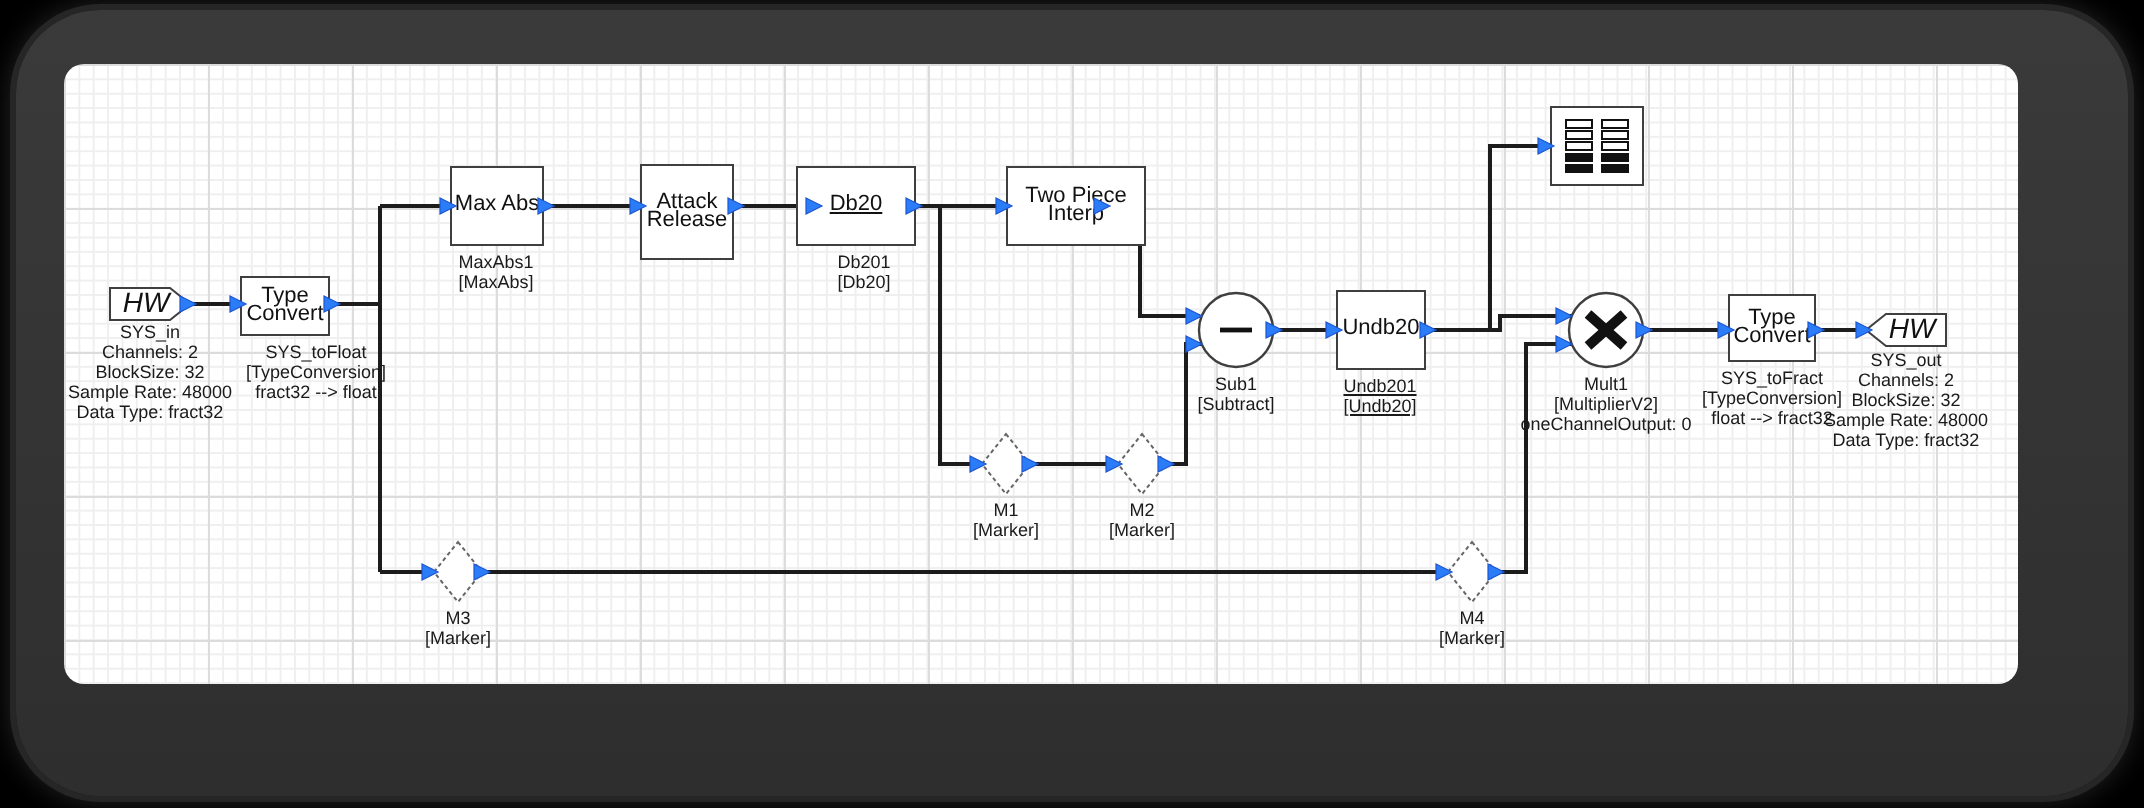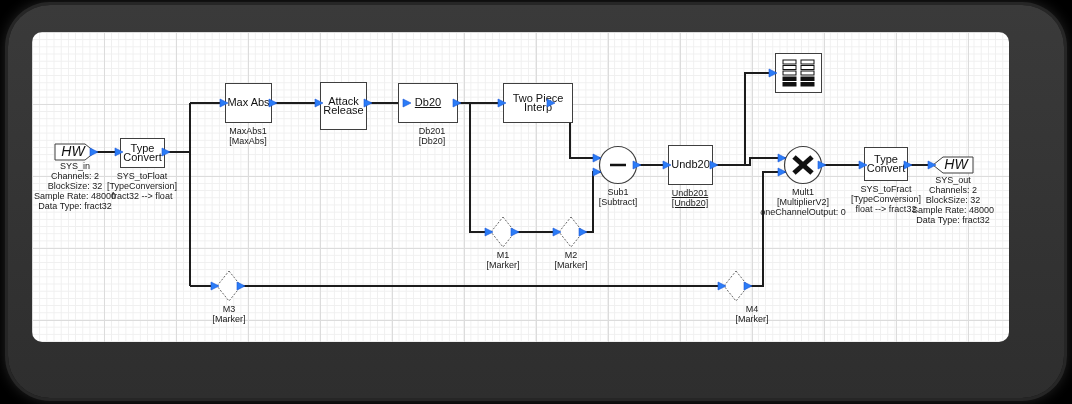--- a/index.html
+++ b/index.html
@@ -147,21 +147,21 @@
   <div class="t-overlay" style="left:23px;top:112px;width:36px;height:16px;">HW</div>
   <div class="t-overlay" style="left:907px;top:125px;width:34px;height:16px;">HW</div>
 
   <div class="lbl" style="left:43px;top:129px;">
     <div>SYS_in</div>
     <div>Channels: 2</div>
     <div>BlockSize: 32</div>
     <div>Sample Rate: 48000</div>
     <div>Data Type: fract32</div>
   </div>
-  <div class="lbl" style="left:110px;top:139px;">
+  <div class="lbl" style="left:126px;top:139px;">
     <div>SYS_toFloat</div>
     <div>[TypeConversion]</div>
     <div>fract32 --&gt; float</div>
   </div>
   <div class="lbl" style="left:216px;top:94px;">
     <div>MaxAbs1</div>
     <div>[MaxAbs]</div>
   </div>
   <div class="lbl" style="left:400px;top:94px;">
     <div>Db201</div>
@@ -197,19 +197,19 @@
     <div>[Marker]</div>
   </div>
   <div class="lbl" style="left:539px;top:218px;">
     <div>M2</div>
     <div>[Marker]</div>
   </div>
   <div class="lbl" style="left:197px;top:272px;">
     <div>M3</div>
     <div>[Marker]</div>
   </div>
-  <div class="lbl" style="left:720px;top:272px;">
+  <div class="lbl" style="left:704px;top:272px;">
     <div>M4</div>
     <div>[Marker]</div>
   </div>
 
 </div>
 </div>
 
 </body></html>

